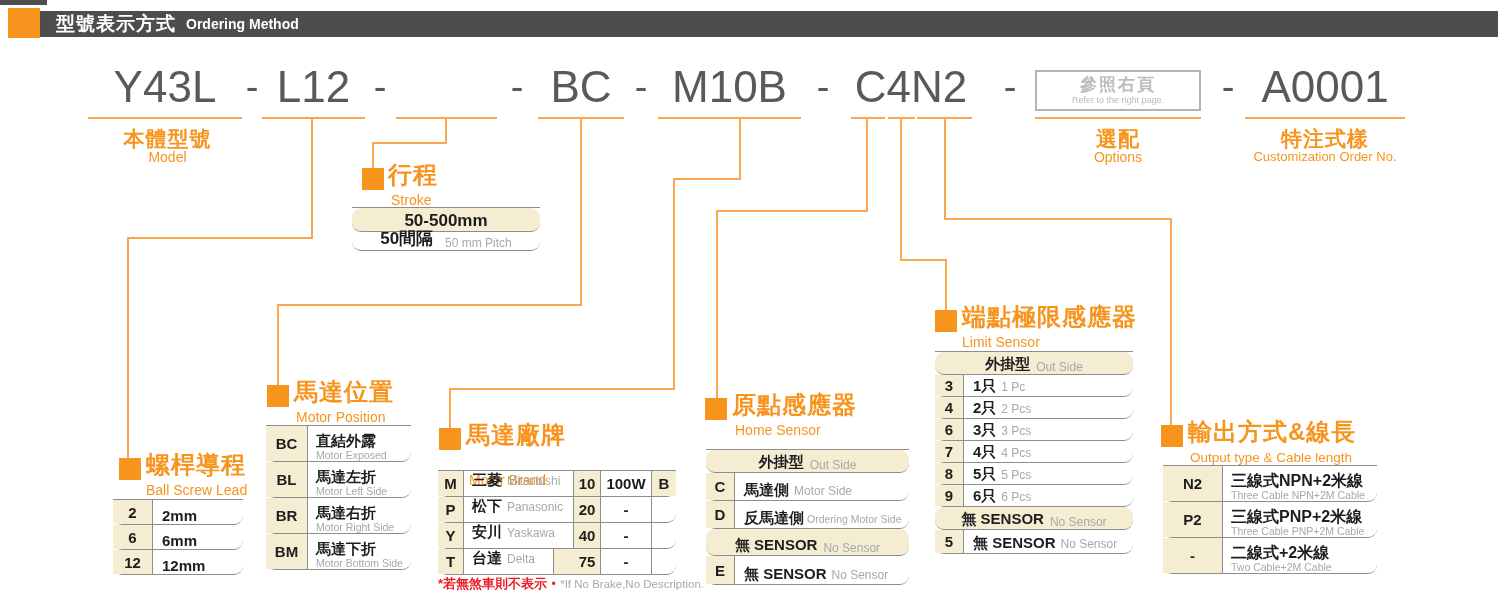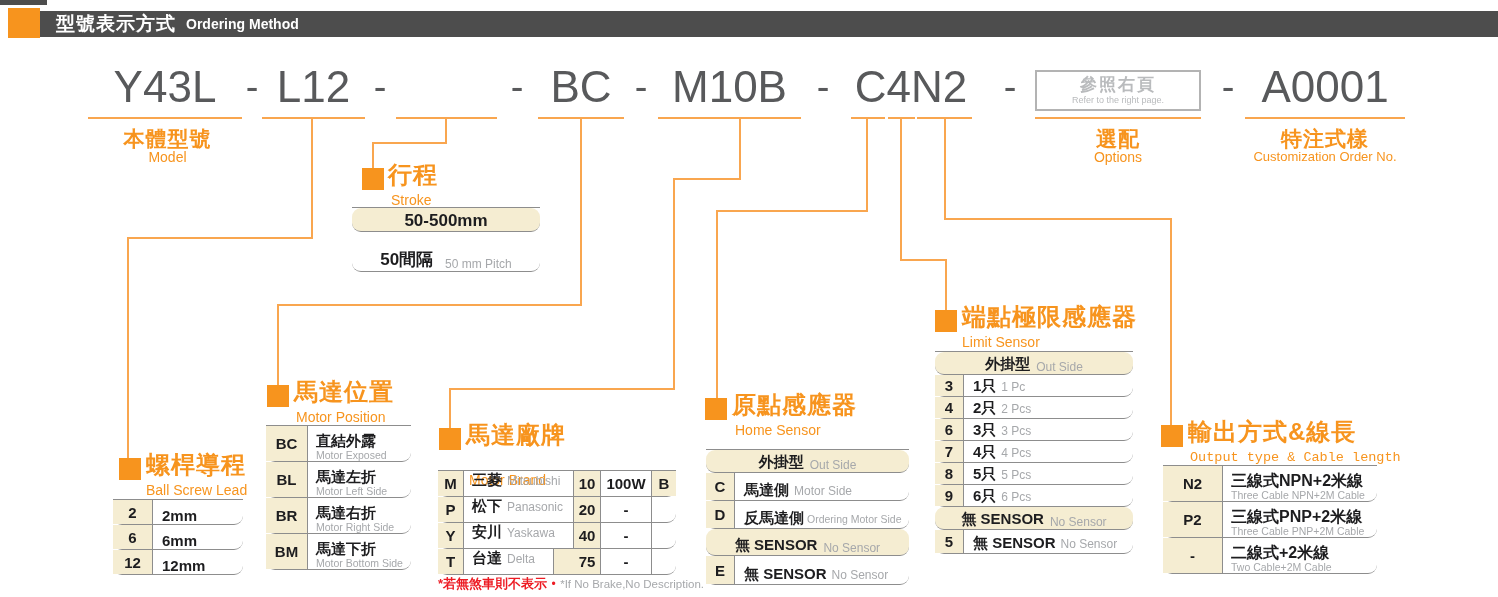--- a/index.html
+++ b/index.html
@@ -137,21 +137,21 @@
   <div class="abs lbl-zh" style="left:1240px;top:125px;width:170px;">特注式樣</div>
   <div class="abs lbl-en" style="left:1240px;top:149px;width:170px;font-size:13px;">Customization Order No.</div>
 
   <div class="abs sq" style="left:362px;top:168px;"></div>
   <div class="abs cal-zh" style="left:388px;top:162px;">行程</div>
   <div class="abs cal-en" style="left:391px;top:193px;">Stroke</div>
   <div class="tbl" style="left:352px;top:207px;width:188px;">
     <div class="trow center" style="height:24px;background:var(--beige);justify-content:center;">
       <span class="zh" style="font-size:17px;">50-500mm</span>
     </div>
-    <div class="trow center" style="height:40px;justify-content:center;gap:12px;">
+    <div class="trow center" style="height:19px;justify-content:center;gap:12px;">
       <span class="zh" style="font-size:17px;">50間隔</span>
       <span class="en">50 mm Pitch</span>
     </div>
   </div>
 
   <div class="abs sq" style="left:119px;top:458px;"></div>
   <div class="abs cal-zh" style="left:146px;top:452px;">螺桿導程</div>
   <div class="abs cal-en" style="left:146px;top:483px;">Ball Screw Lead</div>
   <div class="tbl" style="left:113px;top:499px;width:130px;">
     <div class="trow" style="height:25px;">
@@ -352,21 +352,21 @@
       <div class="code" style="width:28px;">5</div>
       <div class="body">
           <span class="zh">無 SENSOR</span>
           <span class="en">No Sensor</span>
         </div>
     </div>
   </div>
 
   <div class="abs sq" style="left:1161px;top:425px;"></div>
   <div class="abs cal-zh" style="left:1188px;top:419px;">輸出方式&amp;線長</div>
-  <div class="abs cal-en" style="left:1190px;top:450px;font-size:13.5px;font-family:Liberation Mono, monospace;">Output type &amp; Cable length</div>
+  <div class="abs cal-en" style="left:1190px;top:450px;font-size:13.5px;">Output type &amp; Cable length</div>
   <div class="tbl" style="left:1163px;top:465px;width:214px;">
     <div class="trow" style="height:36px;">
       <div class="code" style="width:59px;">N2</div>
       <div class="stack">
           <span class="zh" style="font-size:16px;">三線式NPN+2米線</span>
           <span class="en">Three Cable NPN+2M Cable</span>
         </div>
     </div>
     <div class="trow" style="height:36px;">
       <div class="code" style="width:59px;">P2</div>

